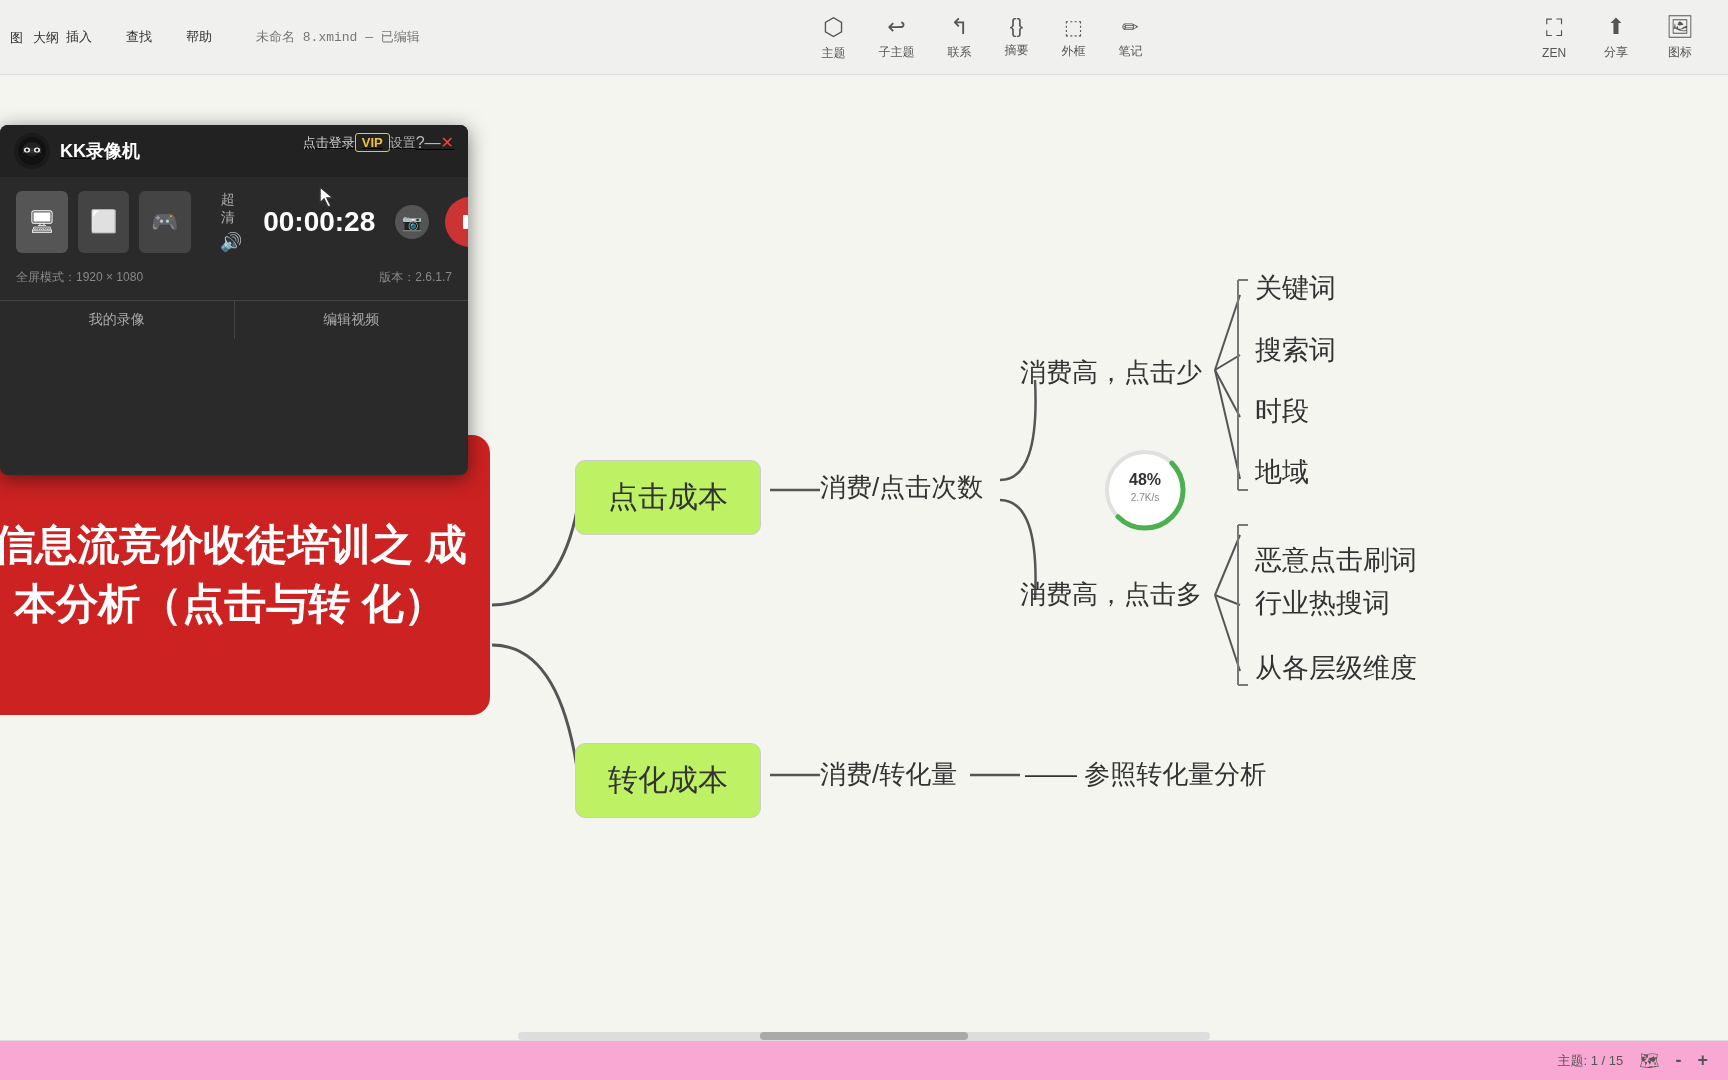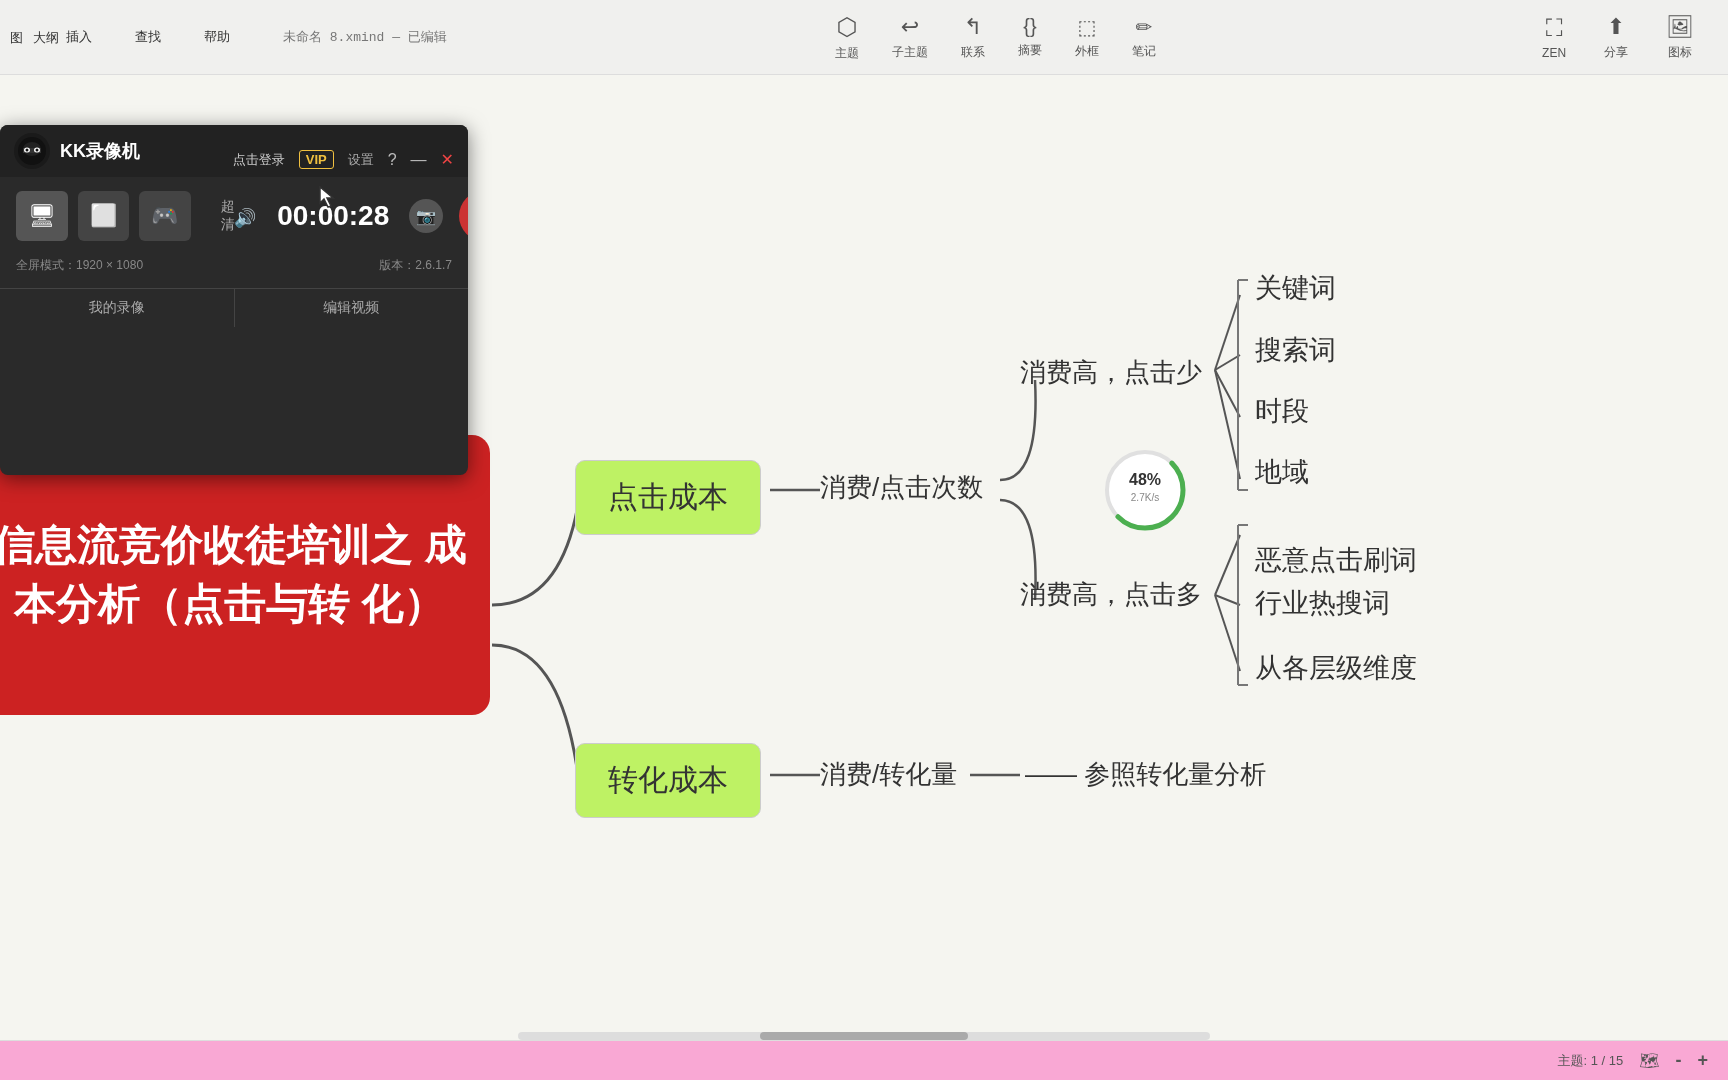--- a/index.html
+++ b/index.html
@@ -19,21 +19,21 @@
       height: 75px;
       background: #f0f0ee;
       border-bottom: 1px solid #ddd;
       display: flex;
       align-items: center;
     }
     .menu-text-items {
       display: flex;
       align-items: center;
       padding: 0 10px;
-      gap: 31px;
+      gap: 22px;
       font-size: 13px;
       color: #333;
     }
     .menu-text-items span {
       cursor: pointer;
       padding: 4px 6px;
     }
     .toolbar-items {
       display: flex;
       align-items: center;
@@ -194,24 +194,25 @@
       width: 468px;
       height: 350px;
       background: #2a2a2a;
       border-radius: 8px;
       z-index: 20;
       box-shadow: 0 4px 20px rgba(0,0,0,0.5);
       overflow: hidden;
     }
     .kk-titlebar {
       display: flex;
-      align-items: flex-end;
+      align-items: flex-start;
       justify-content: space-between;
       padding: 8px 14px;
       background: #222;
+      text-decoration: underline;
     }
     .kk-titlebar-left {
       display: flex;
       align-items: center;
       gap: 10px;
     }
     .kk-logo {
       width: 36px;
       height: 36px;
       background: #1a1a1a;
@@ -230,21 +231,21 @@
       color: #f0c040;
       font-size: 13px;
       font-weight: bold;
       border: 1px solid #f0c040;
       padding: 1px 6px;
       border-radius: 3px;
     }
     .kk-titlebar-right {
       display: flex;
       align-items: center;
-      gap: 14px;
+      gap: 0;
       color: #aaa;
       font-size: 13px;
     }
     .kk-btn {
       cursor: pointer;
       color: #bbb;
       font-size: 16px;
     }
     .kk-content {
       padding: 14px 16px;
@@ -542,21 +543,21 @@
     </div>
   </div>
 
   <div class="kk-content">
     <div class="kk-buttons-row">
       <button class="kk-mode-btn active">🖥</button>
       <button class="kk-mode-btn">⬜</button>
       <button class="kk-mode-btn">🎮</button>
 
       <div style="flex:1; display:flex; align-items:center; gap:20px; margin-left:20px;">
-        <div style="display:flex;flex-direction:row;align-items:center;">
+        <div style="display:flex;flex-direction:column;align-items:center;">
           <span style="color:#aaa;font-size:14px;">超清</span>
           <div style="display:flex;align-items:center;gap:6px;margin-top:4px;">
             <span style="color:#888;font-size:18px;">🔊</span>
           </div>
         </div>
 
         <span class="kk-timer">00:00:28</span>
 
         <div class="kk-controls">
           <div class="kk-cam-btn">📷</div>

